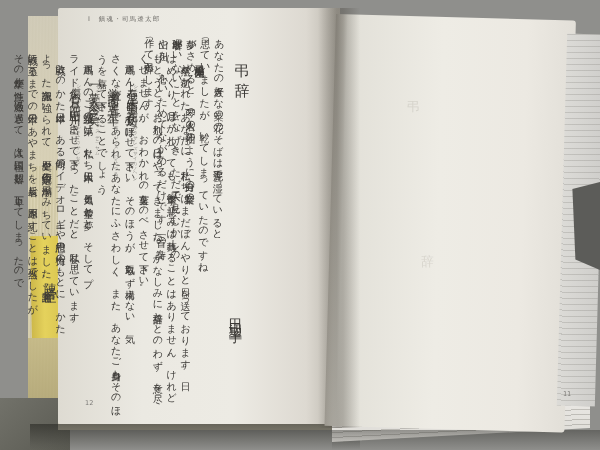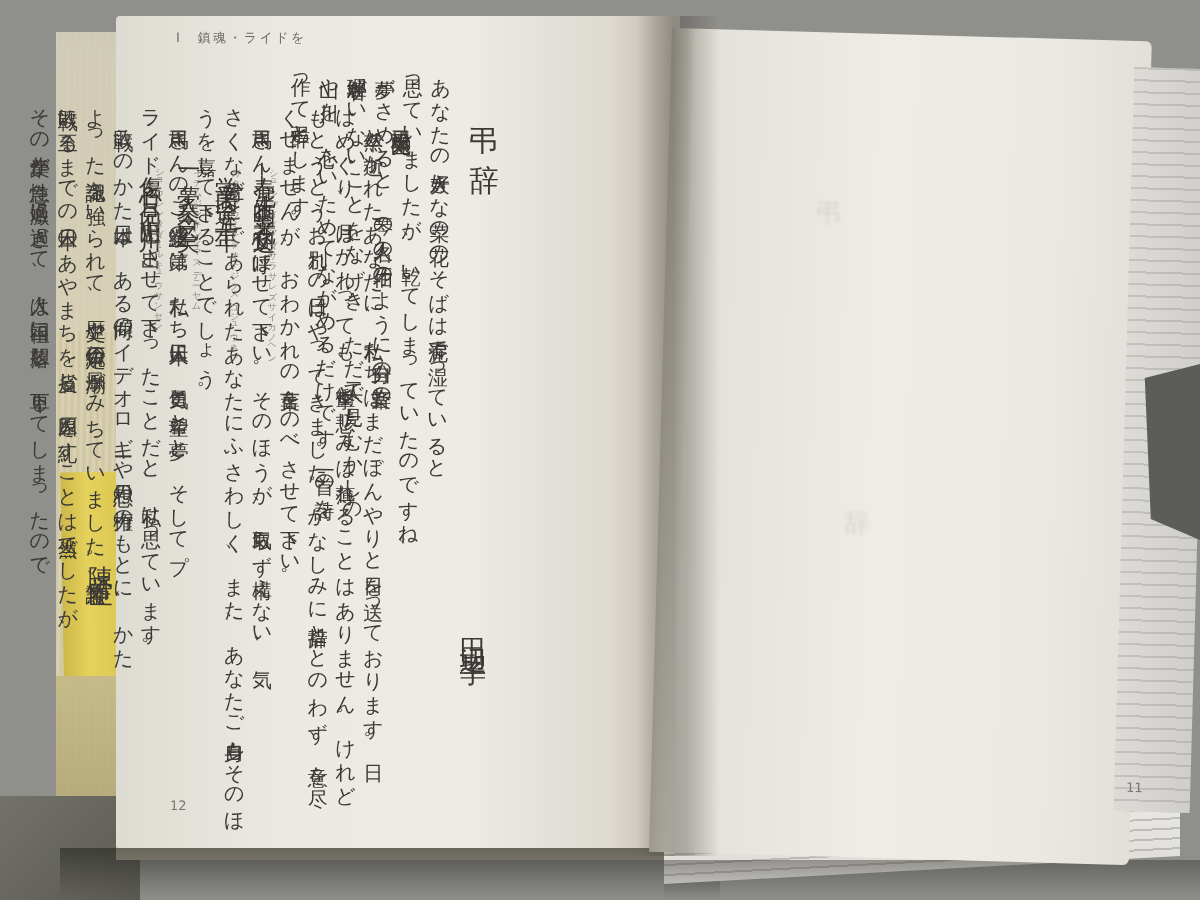--- a/index.html
+++ b/index.html
@@ -149,21 +149,21 @@
   <div class="book-bottom-shadow"></div>
   <div class="bottom-fan"></div>
   <div class="bottom-fan-shadow"></div>
 
   <div class="left-page"></div>
   <div class="right-page"></div>
   <div class="gutter-shadow"></div>
   <div class="fore-edge"></div>
   <div class="fore-edge-gap"></div>
 
-  <div class="runhead">Ⅰ　鎮魂・ライドを</div>
+  <div class="runhead">Ⅰ　鎮魂・司馬遼太郎</div>
 
   <div class="vtext lp-title">弔辞</div>
   <div class="vtext lp-author">田辺聖子</div>
 
   <div class="lp-body">
     <div class="tcol">　司馬遼太郎先生</div>
     <div class="tcol">　卒然と逝かれたあなたに、私たちはまだぼんやりと日を送っております。日</div>
     <div class="tcol">はめぐり、月はかわっても、衝撃と悲しみは薄れることはありません。けれど</div>
     <div class="tcol">もとうとうお別れの日はやってきました。かなしみに措辞ととのわず、意を尽</div>
     <div class="tcol">くせませんが、おわかれの言葉をのべさせて下さい。</div>

